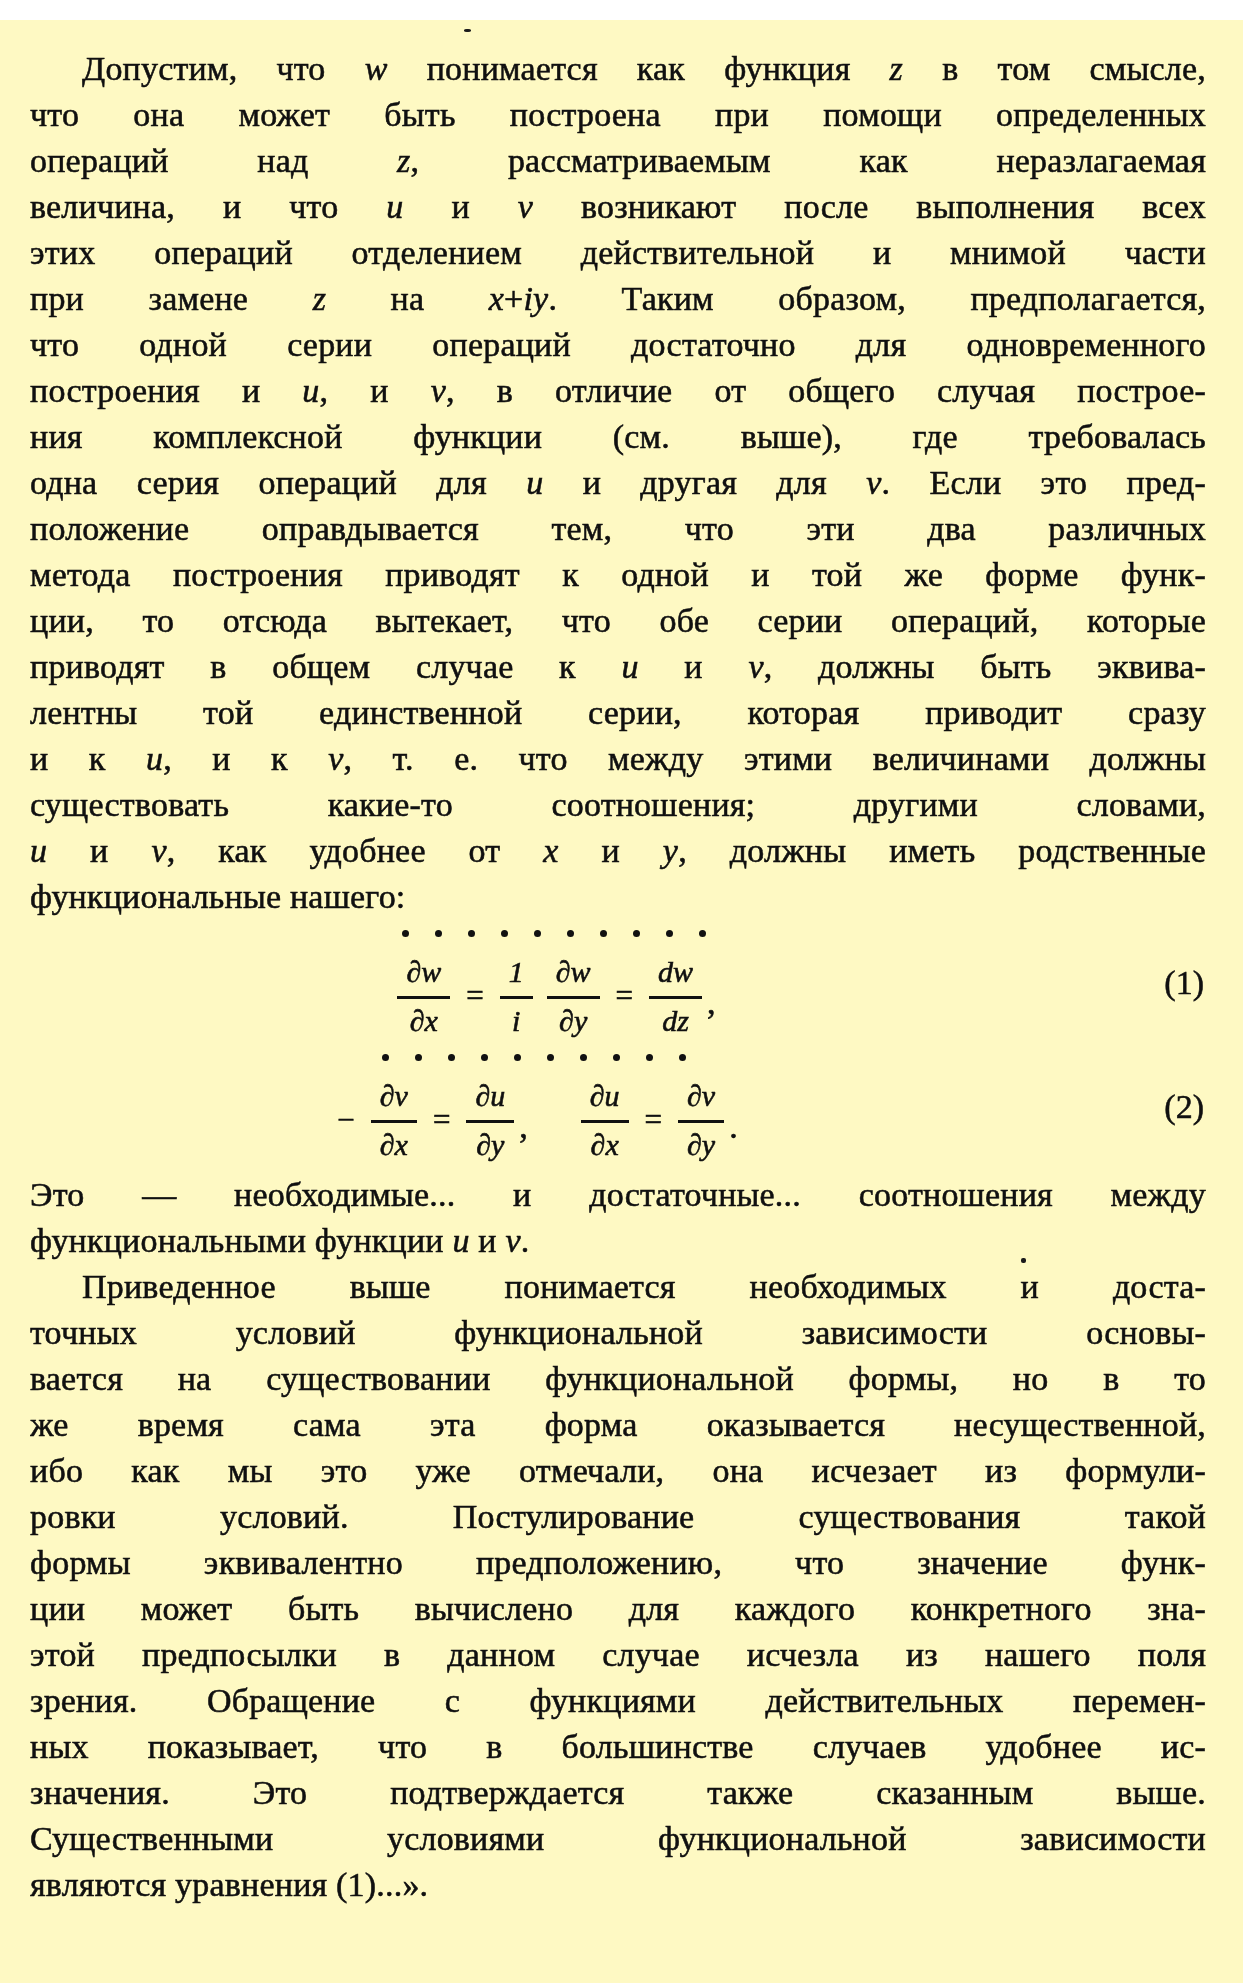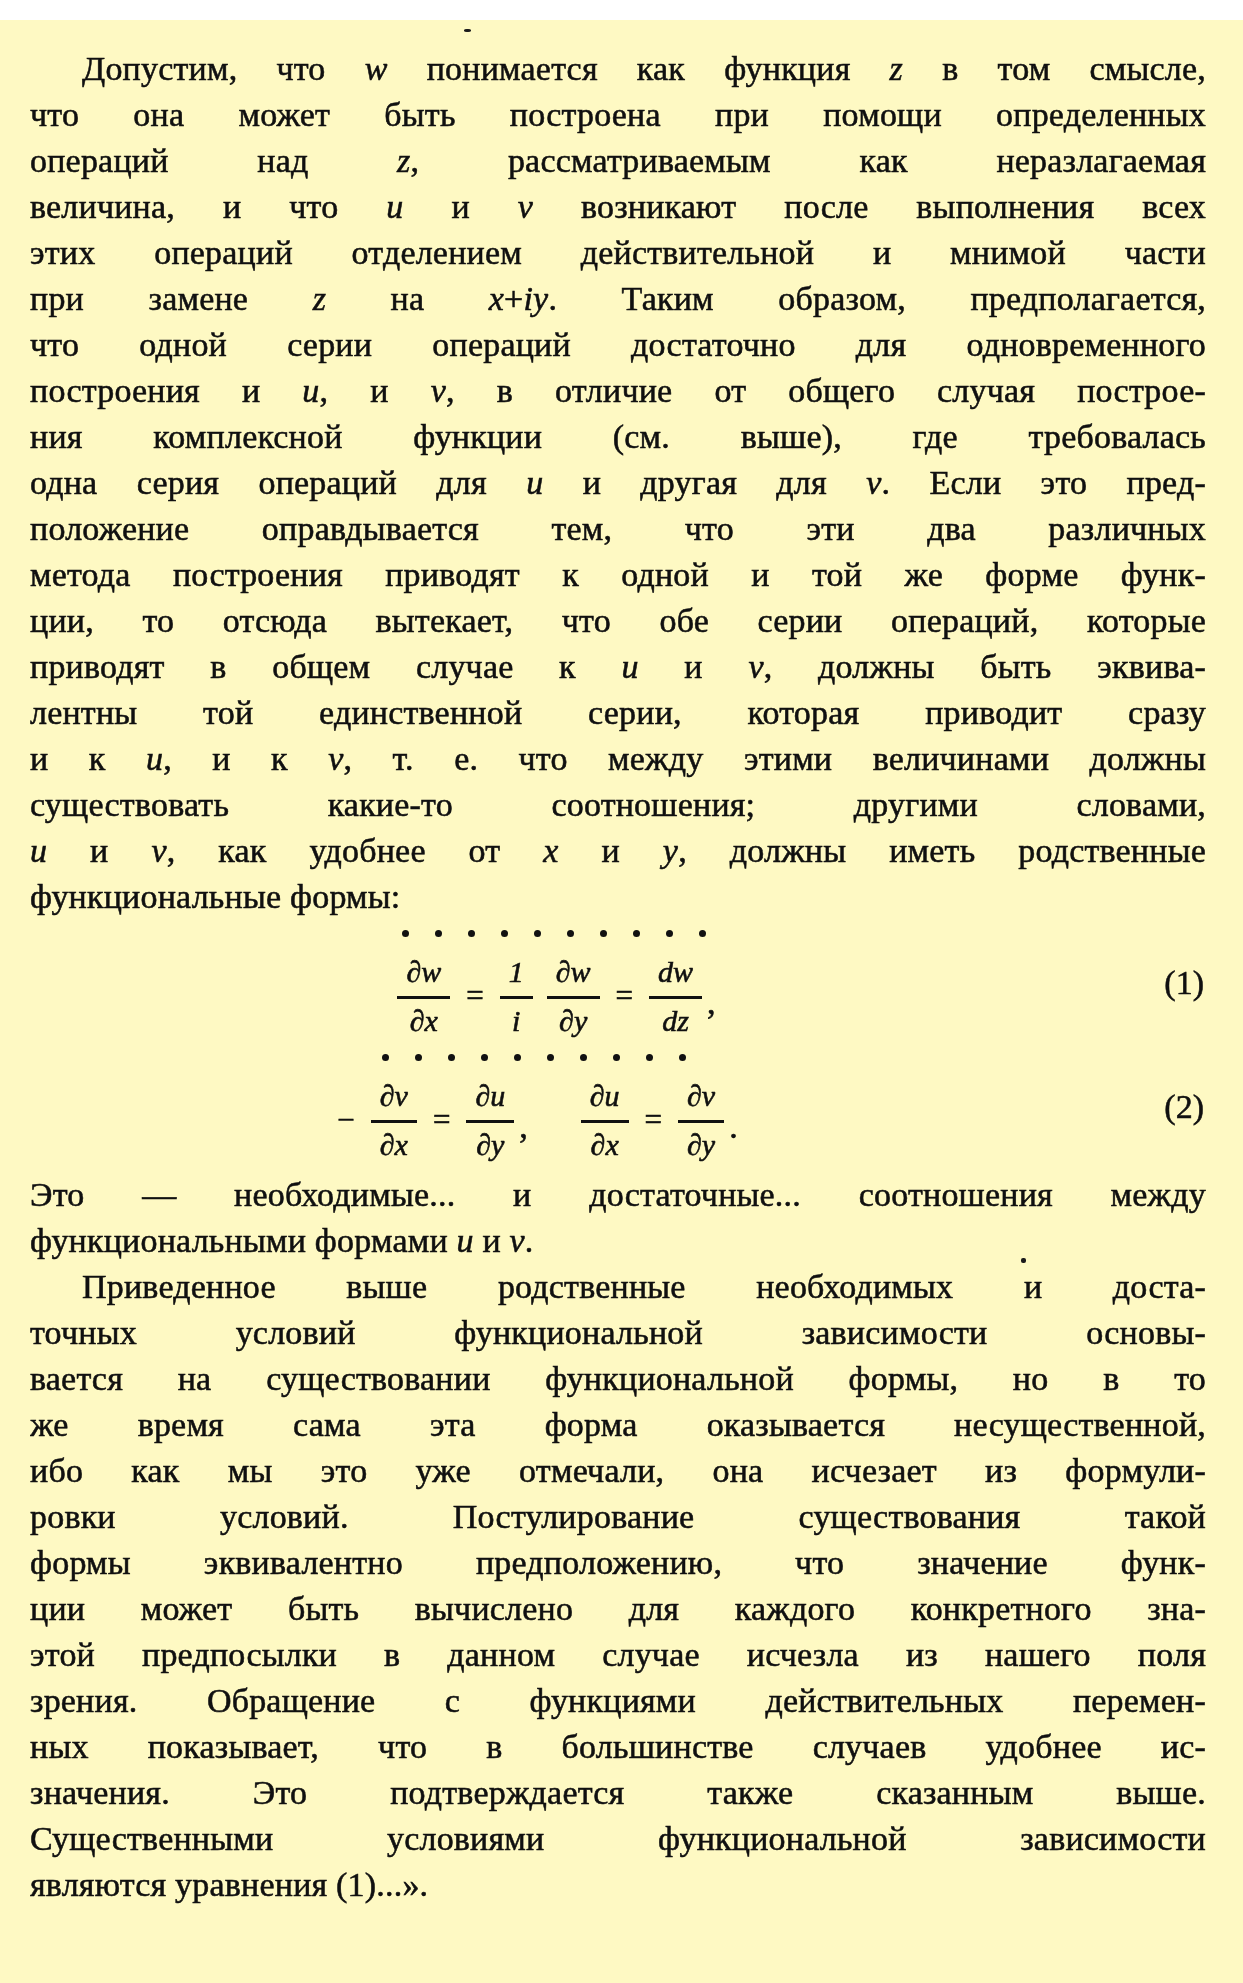--- a/index.html
+++ b/index.html
@@ -84,21 +84,21 @@
       <div class="line"><span>ния комплексной функции (см. выше), где требовалась</span></div>
       <div class="line"><span>одна серия операций для </span><i>u</i><span> и другая для </span><i>v</i><span>. Если это пред-</span></div>
       <div class="line"><span>положение оправдывается тем, что эти два различных</span></div>
       <div class="line"><span>метода построения приводят к одной и той же форме функ-</span></div>
       <div class="line"><span>ции, то отсюда вытекает, что обе серии операций, которые</span></div>
       <div class="line"><span>приводят в общем случае к </span><i>u</i><span> и </span><i>v</i><span>, должны быть эквива-</span></div>
       <div class="line"><span>лентны той единственной серии, которая приводит сразу</span></div>
       <div class="line"><span>и к </span><i>u</i><span>, и к </span><i>v</i><span>, т. е. что между этими величинами должны</span></div>
       <div class="line"><span>существовать какие-то соотношения; другими словами,</span></div>
       <div class="line"><i>u</i><span> и </span><i>v</i><span>, как удобнее от </span><i>x</i><span> и </span><i>y</i><span>, должны иметь родственные</span></div>
-      <div class="line last"><span>функциональные формы:</span></div>
+      <div class="line last"><span>функциональные нашего:</span></div>
     </div>
     <div class="eq-block eq-1">
       <div class="eq-inner">
         <div class="dots-row">
           <span class="dot"></span>
           <span class="dot"></span>
           <span class="dot"></span>
           <span class="dot"></span>
           <span class="dot"></span>
           <span class="dot"></span>
@@ -167,24 +167,24 @@
             <span class="fnum">∂v</span>
             <span class="fden">∂y</span>
           </span>
           <span class="punct">.</span>
         </div>
       </div>
       <span class="eq-num">(2)</span>
     </div>
     <div class="para" style="margin-top: 10px;">
       <div class="line"><span>Это — необходимые... и достаточные... соотношения между</span></div>
-      <div class="line last"><span>функциональными формами </span><i>u</i><span> и </span><i>v</i><span>.</span></div>
+      <div class="line last"><span>функциональными функции </span><i>u</i><span> и </span><i>v</i><span>.</span></div>
     </div>
     <div class="para">
-      <div class="line indent"><span>Приведенное выше родственные необходимых и доста-</span></div>
+      <div class="line indent"><span>Приведенное выше понимается необходимых и доста-</span></div>
       <div class="line"><span>точных условий функциональной зависимости основы-</span></div>
       <div class="line"><span>вается на существовании функциональной формы, но в то</span></div>
       <div class="line"><span>же время сама эта форма оказывается несущественной,</span></div>
       <div class="line"><span>ибо как мы это уже отмечали, она исчезает из формули-</span></div>
       <div class="line"><span>ровки условий. Постулирование существования такой</span></div>
       <div class="line"><span>формы эквивалентно предположению, что значение функ-</span></div>
       <div class="line"><span>ции может быть вычислено для каждого конкретного зна-</span></div>
       <div class="line"><span>этой предпосылки в данном случае исчезла из нашего поля</span></div>
       <div class="line"><span>зрения. Обращение с функциями действительных перемен-</span></div>
       <div class="line"><span>ных показывает, что в большинстве случаев удобнее ис-</span></div>

